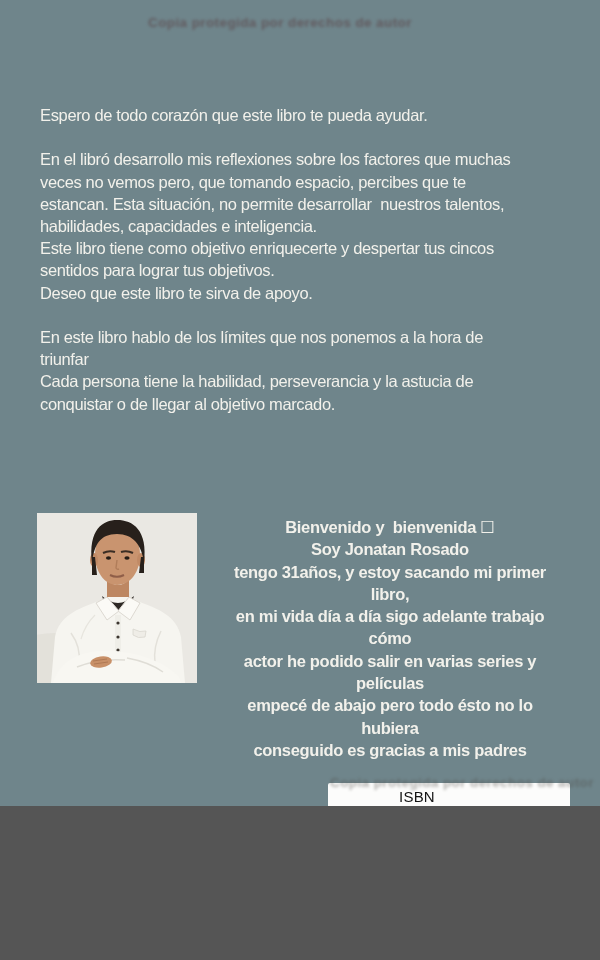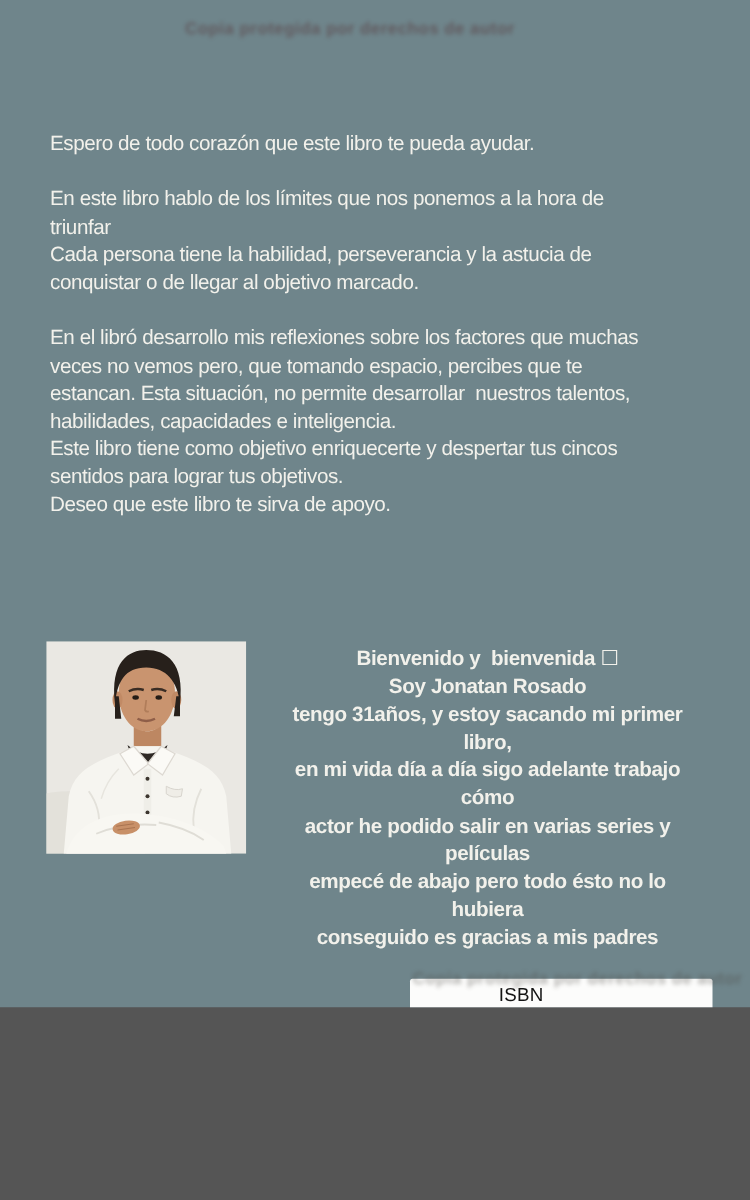--- a/index.html
+++ b/index.html
@@ -76,31 +76,31 @@
 </style>
 </head>
 <body>
 
 <div class="page">
 
   <div class="wm wm-top">Copia protegida por derechos de autor</div>
 
   <div class="back-text">
     <p>Espero de todo corazón que este libro te pueda ayudar.</p>
-    <p>En este libro hablo de los límites que nos ponemos a la hora de
-triunfar
-Cada persona tiene la habilidad, perseverancia y la astucia de
-conquistar o de llegar al objetivo marcado.</p>
     <p>En el libró desarrollo mis reflexiones sobre los factores que muchas
 veces no vemos pero, que tomando espacio, percibes que te
 estancan. Esta situación, no permite desarrollar  nuestros talentos,
 habilidades, capacidades e inteligencia.
 Este libro tiene como objetivo enriquecerte y despertar tus cincos
 sentidos para lograr tus objetivos.
 Deseo que este libro te sirva de apoyo.</p>
+    <p>En este libro hablo de los límites que nos ponemos a la hora de
+triunfar
+Cada persona tiene la habilidad, perseverancia y la astucia de
+conquistar o de llegar al objetivo marcado.</p>
   </div>
 
   <div class="photo">
     <svg width="160" height="170" viewBox="0 0 160 170">
       <rect width="160" height="170" fill="#eae8e3"></rect>
       <ellipse cx="18" cy="162" rx="62" ry="42" fill="#dcdad4" opacity="0.55"></ellipse>
 
       <path d="M70,66 L70,84 L92,84 L92,66 C86,74 76,74 70,66 Z" fill="#bd8762"></path>
 
       <path d="M14,170 L18,124 C22,103 40,96 62,88 L70,84 L92,84 L100,88 C122,96 140,103 144,124 L148,170 Z" fill="#f6f5f0"></path>

